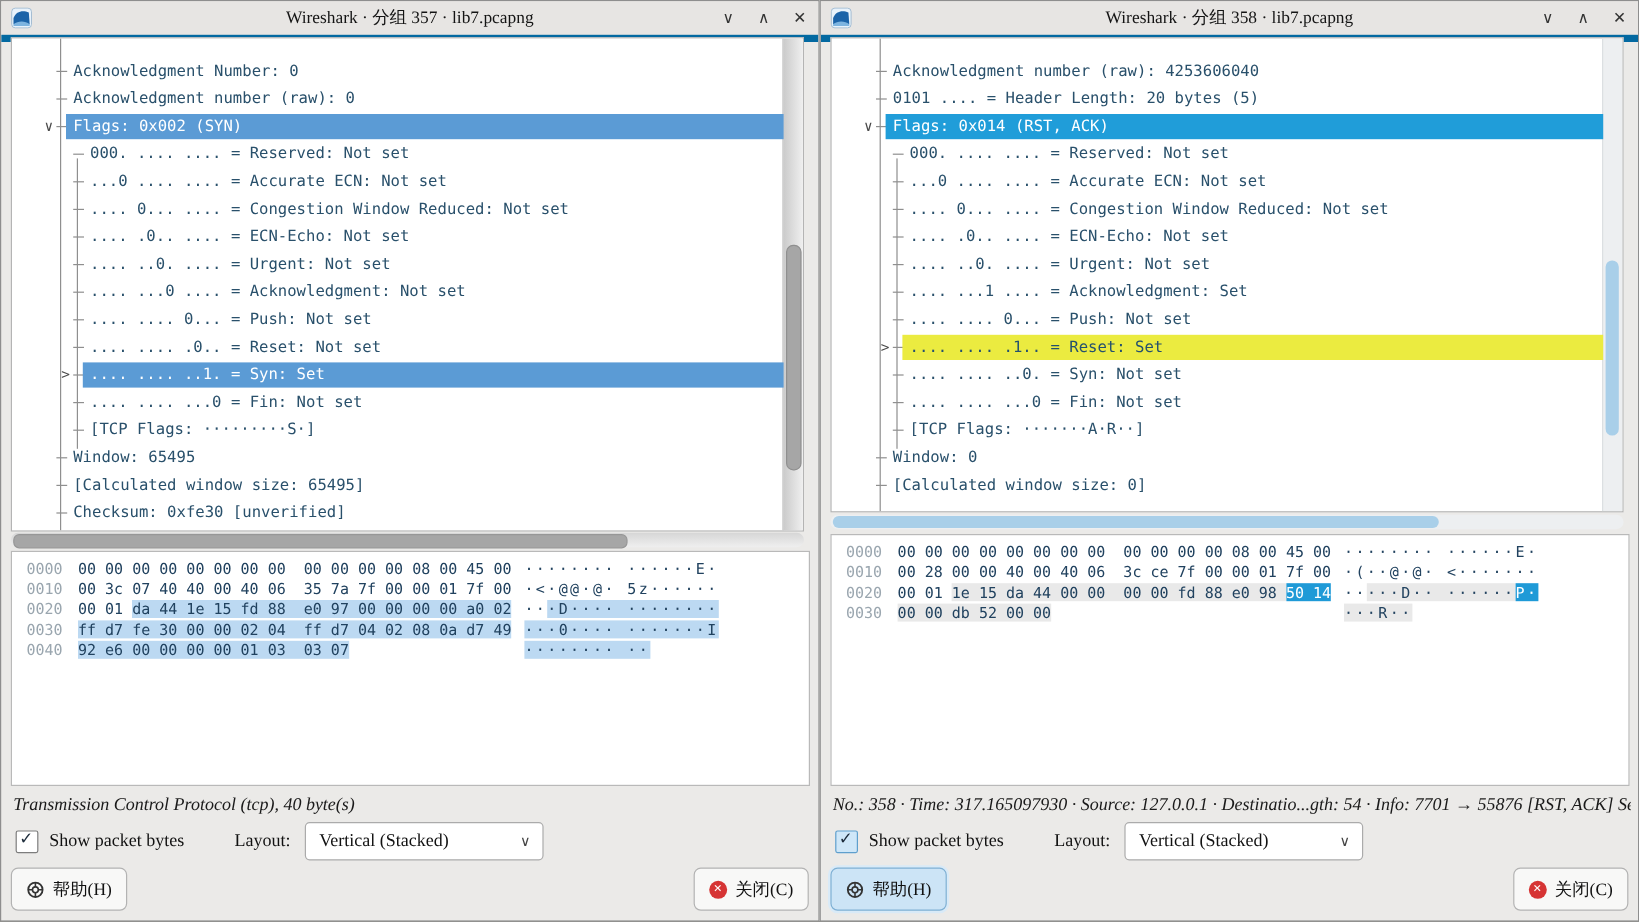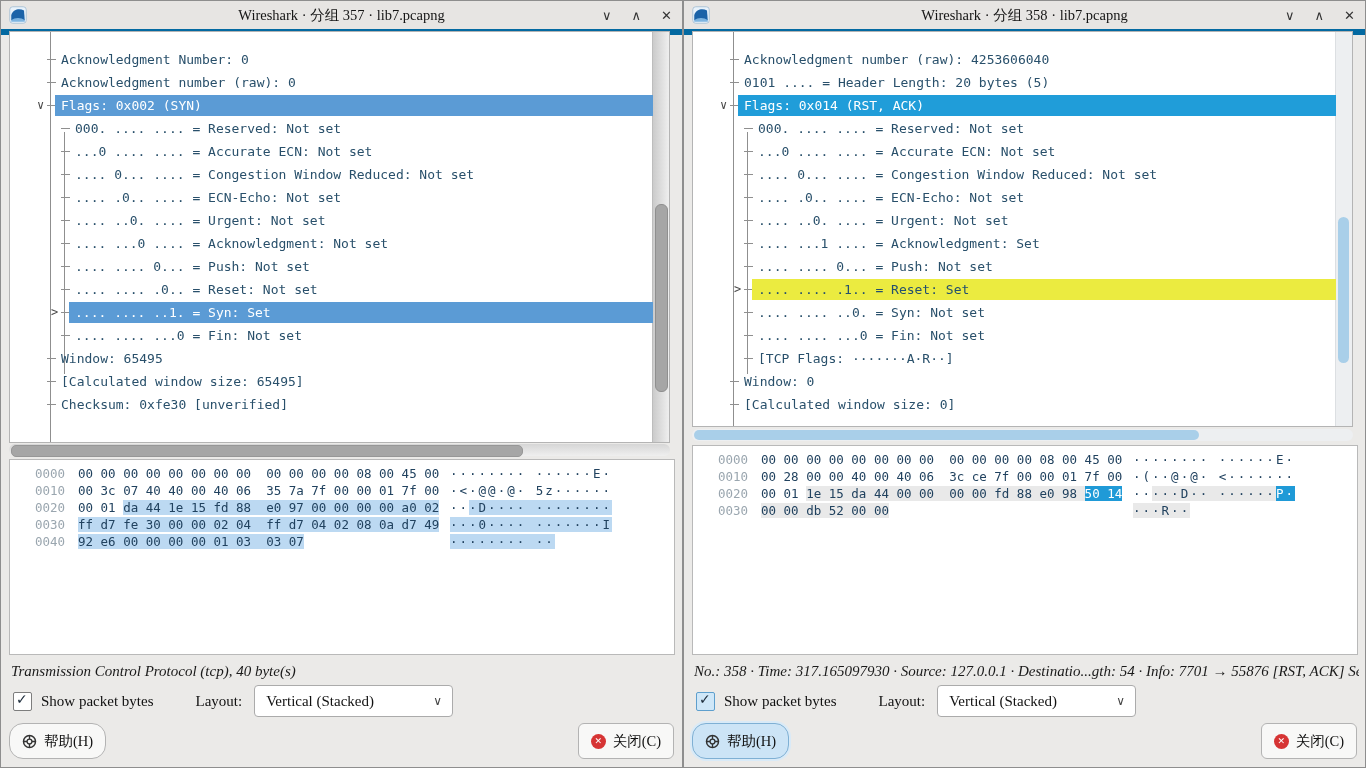--- a/index.html
+++ b/index.html
@@ -43,21 +43,21 @@
   .w-left .vthumb{background:#a6a6a6;border:1px solid #8f8f8f;top:172px;height:186px;}
   .w-right .vthumb{background:#a9cfe9;top:185px;height:146px;}
   .hscroll{position:absolute;left:8px;right:12px;height:12px;}
   .w-left .hscroll{top:443px;background:linear-gradient(#d6d6d6,#efefef);border-radius:6px;}
   .w-right .hscroll{top:428px;background:#edeff1;border-radius:6px;}
   .hthumb{position:absolute;top:1px;height:10px;border-radius:5px;}
   .w-left .hthumb{left:2px;width:510px;background:#a6a6a6;border:1px solid #979797;}
   .w-right .hthumb{left:2px;width:505px;background:#a9cfe9;}
 
   
-  .hex-pane{position:absolute;left:8px;right:7px;background:#fff;border:1px solid #b9b9b9;padding-left:13px;}
+  .hex-pane{position:absolute;left:8px;right:7px;background:#fff;border:1px solid #b9b9b9;}
   .w-left .hex-pane{top:458px;height:194px;}
   .w-right .hex-pane{top:444px;height:208px;}
   .hexrows{padding:5px 0 0 12px;font-family:"DejaVu Sans Mono",monospace;font-size:12.5px;color:#21425f;}
   .hexrow{height:17px;line-height:17px;white-space:pre;}
   .off{display:inline-block;width:34px;margin-right:9px;color:#9aa6af;}
   .hexcol{display:inline-block;width:372px;}
   .asccol{display:inline-block;letter-spacing:2px;}
   .w-left .sg-p{background:#bcd9f2;}
   .w-right .sg-p{background:#e9e9e9;}
   .sg-s{background:#1f9ad7;color:#fff;}
@@ -67,21 +67,21 @@
   .controls{position:absolute;top:684px;left:12px;right:10px;height:32px;display:flex;align-items:center;}
   .cb{width:17px;height:17px;border:1px solid #7d7d7d;border-radius:2px;background:#fff;position:relative;flex:0 0 auto;}
   .w-right .cb{background:#cfe7f8;border-color:#5e9fcd;}
   .cb::after{content:"✓";position:absolute;left:2px;top:-2px;font-size:14px;color:#1c2b3a;font-family:"DejaVu Sans",sans-serif;}
   .cblabel{margin-left:9px;font-size:15px;color:#111;}
   .laylabel{margin-left:42px;font-size:15px;color:#111;}
   .select{margin-left:12px;width:186px;height:30px;background:#fff;border:1px solid #ababab;border-radius:4px;position:relative;line-height:30px;padding-left:11px;font-size:15px;color:#111;}
   .select .sarrow{position:absolute;right:10px;top:0;color:#444;font-size:12px;font-family:"DejaVu Sans",sans-serif;}
   .btnrow{position:absolute;top:722px;left:0;right:0;height:36px;}
   .btn{position:absolute;top:0;height:34px;border:1px solid #b3b3b3;border-radius:6px;background:#f8f8f7;display:flex;align-items:center;padding:0 12px;font-size:14.5px;color:#111;gap:7px;}
-  .btn-help{left:8px;border-radius:14px;}
+  .btn-help{left:8px;}
   .btn-close{right:8px;}
   .w-right .btn-help{background:#cce4f6;border-color:#7fb0d4;box-shadow:0 0 0 2px #d9eaf7;}
   .redx{width:15px;height:15px;border-radius:50%;background:#d63434;color:#fff;font-size:9px;line-height:15px;text-align:center;font-family:"DejaVu Sans",sans-serif;font-weight:bold;}
   .helpicon{width:15px;height:15px;}
 </style>
 </head>
 <body>
 
 <div class="window w-left">
   <div class="titlebar">
@@ -136,20 +136,23 @@
         <div class="trow lvl1">
           <div class="fill">.... .... .0.. = Reset: Not set</div>
         </div>
         <div class="trow lvl1">
           <span class="chev">&gt;</span>
           <div class="fill hl-blue">.... .... ..1. = Syn: Set</div>
         </div>
         <div class="trow lvl1">
           <div class="fill">.... .... ...0 = Fin: Not set</div>
         </div>
+        <div class="trow lvl1">
+          <div class="fill">[TCP Flags: ·········S·]</div>
+        </div>
         <div class="trow lvl0">
           <div class="fill">Window: 65495</div>
         </div>
         <div class="trow lvl0">
           <div class="fill">[Calculated window size: 65495]</div>
         </div>
         <div class="trow lvl0">
           <div class="fill">Checksum: 0xfe30 [unverified]</div>
         </div>
       </div>

